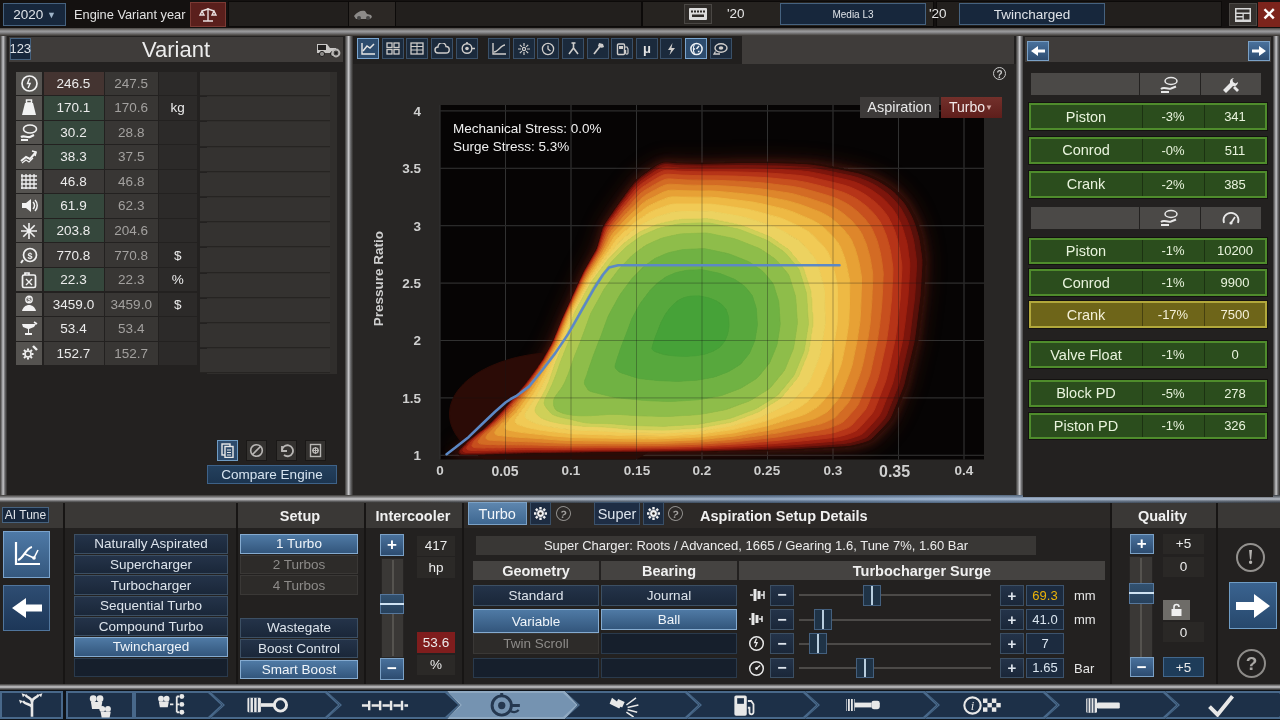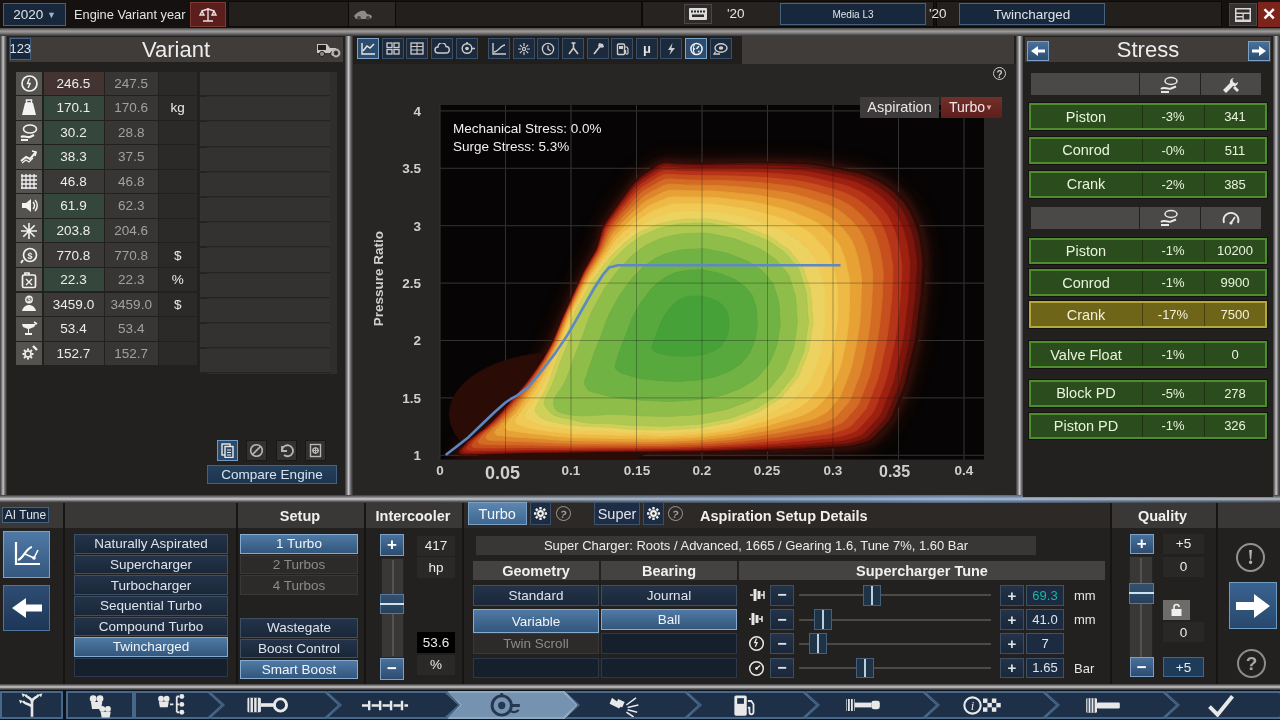--- a/index.html
+++ b/index.html
@@ -445,40 +445,39 @@
 
  <div id="axes">
         <div class="abs" style="left:32px;top:73px;width:36px;text-align:right;color:#cfcfcf;font-size:13.5px;font-weight:bold">4</div>
         <div class="abs" style="left:32px;top:130px;width:36px;text-align:right;color:#cfcfcf;font-size:13.5px;font-weight:bold">3.5</div>
         <div class="abs" style="left:32px;top:188px;width:36px;text-align:right;color:#cfcfcf;font-size:13.5px;font-weight:bold">3</div>
         <div class="abs" style="left:32px;top:245px;width:36px;text-align:right;color:#cfcfcf;font-size:13.5px;font-weight:bold">2.5</div>
         <div class="abs" style="left:32px;top:302px;width:36px;text-align:right;color:#cfcfcf;font-size:13.5px;font-weight:bold">2</div>
         <div class="abs" style="left:32px;top:360px;width:36px;text-align:right;color:#cfcfcf;font-size:13.5px;font-weight:bold">1.5</div>
         <div class="abs" style="left:32px;top:417px;width:36px;text-align:right;color:#cfcfcf;font-size:13.5px;font-weight:bold">1</div>
         <div class="abs" style="left:67px;top:432px;width:40px;text-align:center;color:#cfcfcf;font-size:13.5px;font-weight:bold">0</div>
-        <div class="abs" style="left:132px;top:432px;width:40px;text-align:left;color:#cfcfcf;font-size:18px;font-weight:bold">0.05</div>
+        <div class="abs" style="left:132px;top:432px;width:40px;text-align:center;color:#cfcfcf;font-size:14px;font-weight:bold">0.05</div>
         <div class="abs" style="left:198px;top:432px;width:40px;text-align:center;color:#cfcfcf;font-size:13.5px;font-weight:bold">0.1</div>
         <div class="abs" style="left:264px;top:432px;width:40px;text-align:center;color:#cfcfcf;font-size:13.5px;font-weight:bold">0.15</div>
         <div class="abs" style="left:329px;top:432px;width:40px;text-align:center;color:#cfcfcf;font-size:13.5px;font-weight:bold">0.2</div>
         <div class="abs" style="left:394px;top:432px;width:40px;text-align:center;color:#cfcfcf;font-size:13.5px;font-weight:bold">0.25</div>
         <div class="abs" style="left:460px;top:432px;width:40px;text-align:center;color:#cfcfcf;font-size:13.5px;font-weight:bold">0.3</div>
         <div class="abs" style="left:526px;top:432px;width:40px;text-align:left;color:#cfcfcf;font-size:16px;font-weight:bold">0.35</div>
         <div class="abs" style="left:591px;top:432px;width:40px;text-align:center;color:#cfcfcf;font-size:13.5px;font-weight:bold">0.4</div>
         <div class="abs" style="left:100px;top:90px;color:#f0f0f0;font-size:13.5px">Mechanical Stress: 0.0%</div>
         <div class="abs" style="left:100px;top:108px;color:#f0f0f0;font-size:13.5px">Surge Stress: 5.3%</div>
       </div>
  <div class="abs" style="left:16px;top:70px;width:18px;height:356px;display:flex;align-items:center;justify-content:center">
         <div style="writing-mode:vertical-rl;transform:rotate(180deg);color:#cfcfcf;font-size:13.5px;font-weight:bold;white-space:nowrap">Pressure Ratio</div>
       </div>
  <div class="abs" style="left:101px;top:19px;color:#f0f0f0;font-size:13.5px"></div>
 </div>
 
 <div id="rpanel" class="abs panel" style="left:1023px;top:31px;width:250px;height:466px;background:#232120">
  <div class="abs" style="left:2px;top:5.5px;width:246px;height:25.5px;background:#3f3c3a"></div>
- <div class="abs phead" style="left:0;top:6px;width:250px">Stress</div>
  <div class="bluebtn" style="left:3.5px;top:9.7px;width:22px;height:20.7px">
         <svg width="14" height="10" viewBox="0 0 14 10">
           <path d="M14 3.5H7V0L0 5l7 5V6.5h7z" fill="#fff"></path>
         </svg>
       </div>
  <div class="bluebtn" style="left:224.5px;top:9.7px;width:22px;height:20.7px">
         <svg width="14" height="10" viewBox="0 0 14 10">
           <path d="M0 3.5h7V0l7 5-7 5V6.5H0z" fill="#fff"></path>
         </svg>
       </div>
@@ -638,26 +637,26 @@
         <div class="bluebtn" style="left:380px;top:31.2px;width:24px;height:21.6px">
           <span style="color:#fff;font-size:17px;font-weight:bold;line-height:1">+</span>
         </div>
         <div class="bluebtn" style="left:380px;top:155px;width:24px;height:21.6px">
           <span style="color:#fff;font-size:17px;font-weight:bold;line-height:1">−</span>
         </div>
         <div class="abs" style="left:380px;top:90.7px;width:24px;height:20.7px;background:linear-gradient(180deg,#32516f,#27415c);border:1px solid #55779c"></div>
         <div class="abs" style="left:380px;top:100px;width:24px;height:2.2px;background:#cfe2f2"></div>
         <div class="cell" style="left:417px;top:32.6px;width:38px;height:20.6px;background:#2b2927">417</div>
         <div class="cell" style="left:417px;top:54.3px;width:38px;height:20.6px;background:#2b2927">hp</div>
-        <div class="cell" style="left:417px;top:129px;width:38px;height:20.6px;background:#000000">53.6</div>
+        <div class="cell" style="left:417px;top:129px;width:38px;height:20.6px;background:#7f1d1d">53.6</div>
         <div class="cell" style="left:417px;top:151.5px;width:38px;height:20.6px;background:#2b2927">%</div>
         <div class="abs cell" style="left:476px;top:32.6px;width:560px;height:19px;background:#393735;font-size:13px">Super Charger: Roots / Advanced, 1665 / Gearing 1.6, Tune 7%, 1.60 Bar</div>
         <div class="hdr" style="left:473px;top:57.8px;width:126px;height:19.5px;background:#454341">Geometry</div>
         <div class="hdr" style="left:601px;top:57.8px;width:136px;height:19.5px;background:#454341">Bearing</div>
-        <div class="hdr" style="left:739px;top:57.8px;width:366px;height:19.5px;background:#454341">Supercharger Tune</div>
+        <div class="hdr" style="left:739px;top:57.8px;width:366px;height:19.5px;background:#454341">Turbocharger Surge</div>
         <div class="li" style="left:473px;top:82.0px;width:126px;height:20.7px;">Standard</div>
         <div class="li lisel" style="left:473px;top:106.2px;width:126px;height:24px;">Variable</div>
         <div class="li lidis" style="left:473px;top:130.4px;width:126px;height:20.7px;">Twin Scroll</div>
         <div class="li" style="left:473px;top:154.6px;width:126px;height:20.7px;background:#161f2c;border:1px solid #2a3a4c"></div>
         <div class="li" style="left:601px;top:82.0px;width:136px;height:20.7px;">Journal</div>
         <div class="li lisel" style="left:601px;top:106.2px;width:136px;height:20.7px;">Ball</div>
         <div class="li" style="left:601px;top:130.4px;width:136px;height:20.7px;background:#161f2c;border:1px solid #2a3a4c"></div>
         <div class="li" style="left:601px;top:154.6px;width:136px;height:20.7px;background:#161f2c;border:1px solid #2a3a4c"></div>
         <div class="abs" style="left:748px;top:84.0px">
           <svg width="18" height="16" viewBox="0 0 18 16">
@@ -665,21 +664,21 @@
             <rect x="5.5" y="2" width="3" height="12" fill="#e8e8e8"></rect>
             <rect x="9.5" y="4" width="3" height="8" fill="#e8e8e8"></rect>
             <path d="M16 4v8" stroke="#e8e8e8" stroke-width="1.5"></path>
           </svg>
         </div>
         <div class="abs li" style="left:770px;top:82.0px;width:24px;height:20.7px;font-size:16px;font-weight:bold">−</div>
         <div class="abs" style="left:799px;top:91.3px;width:192px;height:2px;background:#4c4a48"></div>
         <div class="abs" style="left:863px;top:82.0px;width:18px;height:20.7px;background:#1f3346;border:1px solid #44607e"></div>
         <div class="abs" style="left:871px;top:83.0px;width:2px;height:18.7px;background:#b9cede"></div>
         <div class="abs li" style="left:1000px;top:82.0px;width:24px;height:20.7px;font-size:15px;font-weight:bold">+</div>
-        <div class="cell" style="left:1026px;top:82.0px;width:38px;height:20.7px;background:#1c2b3f;border:1px solid #3c536d;font-size:13px;color:#14b8a6">69.3</div>
+        <div class="cell" style="left:1026px;top:82.0px;width:38px;height:20.7px;background:#1c2b3f;border:1px solid #3c536d;font-size:13px;color:#eab308">69.3</div>
         <div class="abs" style="left:1074px;top:85.0px;color:#e6e6e6;font-size:13px">mm</div>
         <div class="abs" style="left:748px;top:108.2px">
           <svg width="18" height="16" viewBox="0 0 18 16">
             <rect x="3.5" y="2" width="3" height="12" fill="#e8e8e8"></rect>
             <rect x="7.5" y="4" width="3" height="8" fill="#e8e8e8"></rect>
             <path d="M1 8h2M11 8h3" stroke="#e8e8e8" stroke-width="1.5"></path>
             <path d="M14 5v6" stroke="#e8e8e8" stroke-width="1.5"></path>
           </svg>
         </div>
         <div class="abs li" style="left:770px;top:106.2px;width:24px;height:20.7px;font-size:16px;font-weight:bold">−</div>

